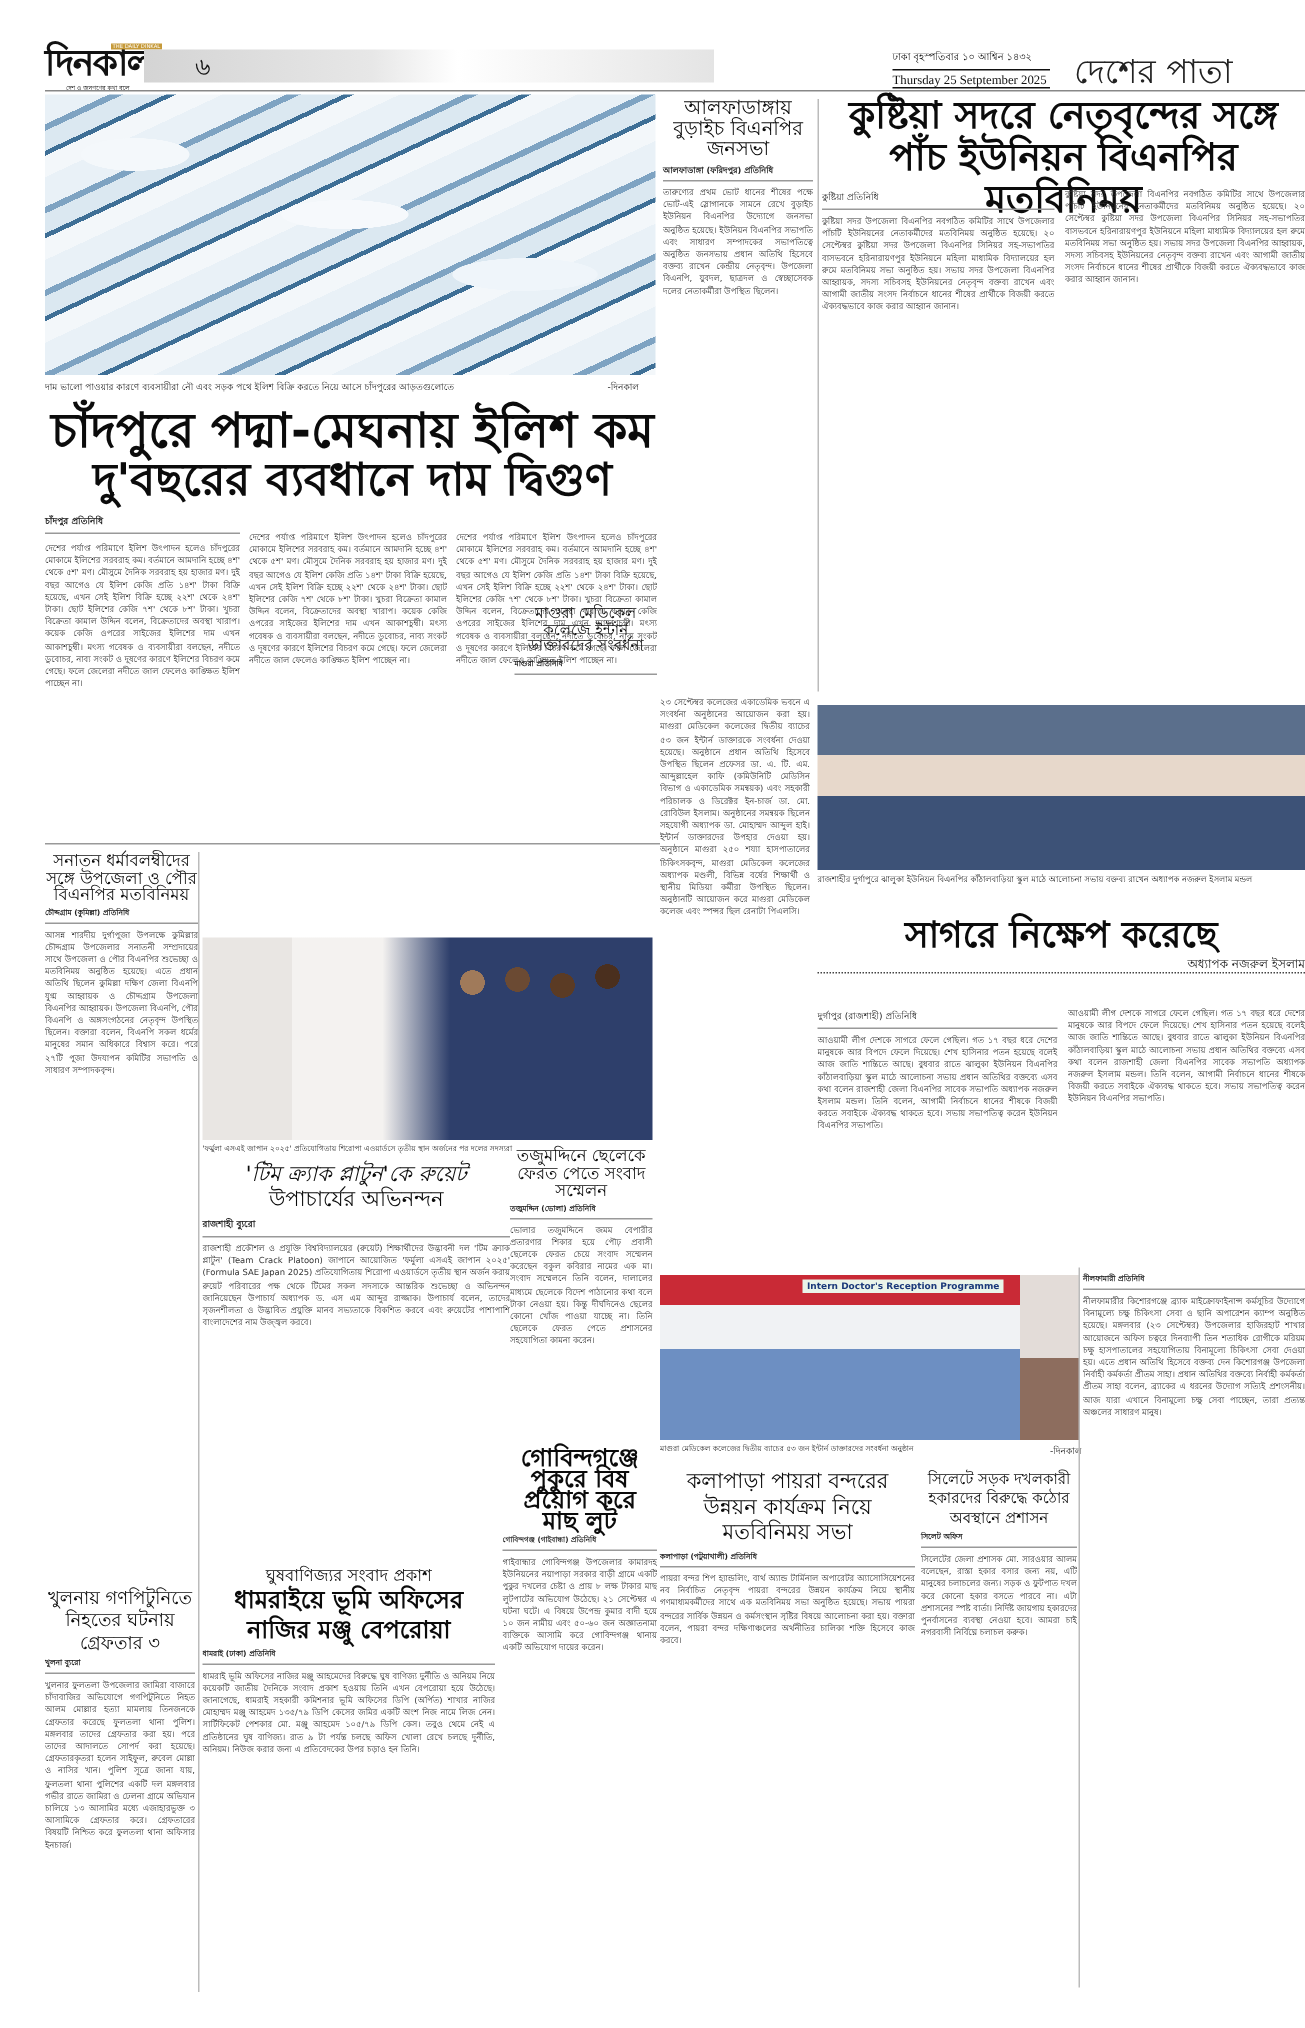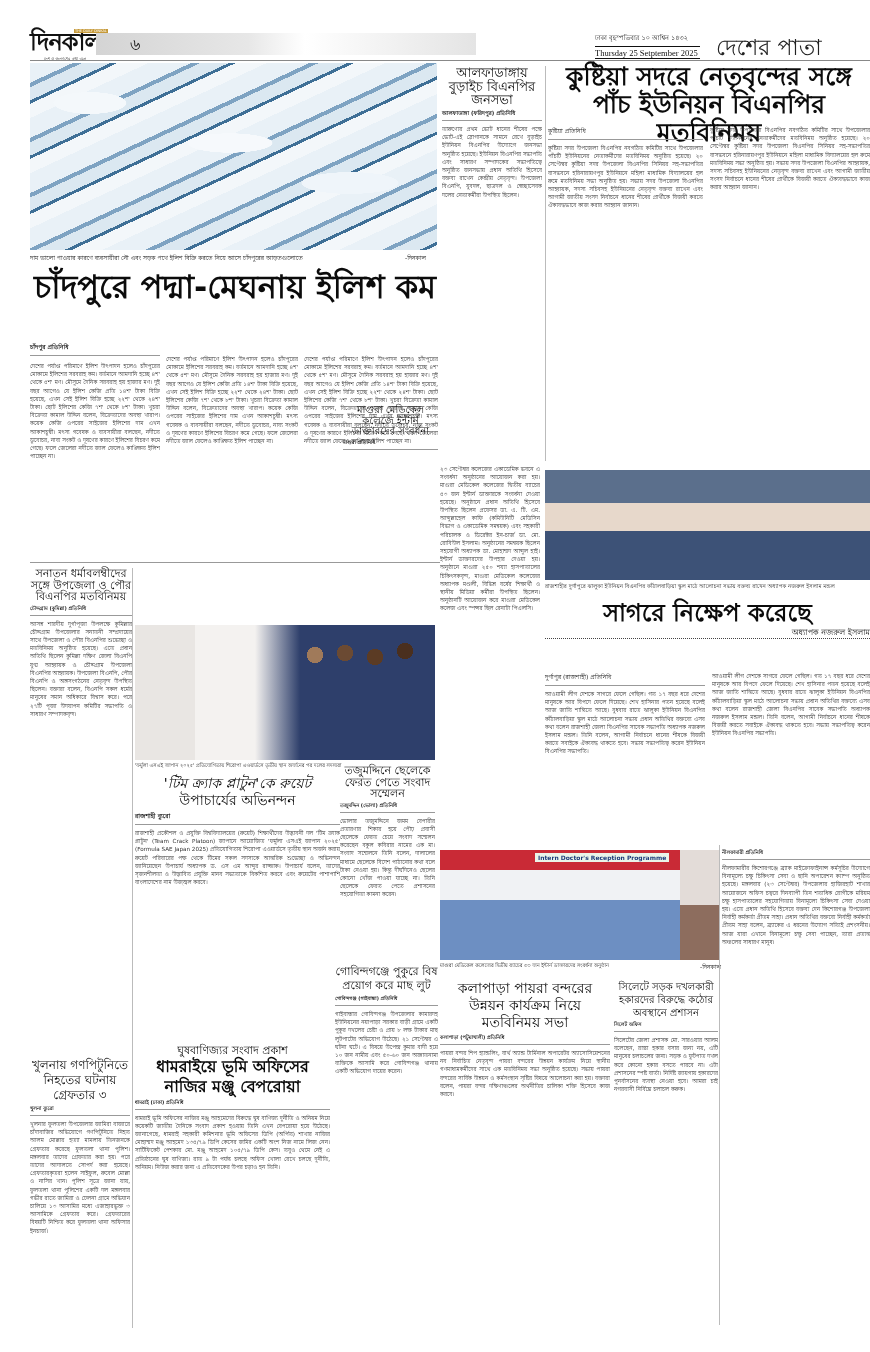--- a/index.html
+++ b/index.html
@@ -83,20 +83,21 @@
 <div class="abs" style="left:548px; top:126px; width:155px;">
   <div class="byline" style="font-weight:normal;">কুষ্টিয়া প্রতিনিধি</div>
   <div class="body" style="height:330px; margin-top:4px;">কুষ্টিয়া সদর উপজেলা বিএনপির নবগঠিত কমিটির সাথে উপজেলার পাঁচটি ইউনিয়নের নেতাকর্মীদের মতবিনিময় অনুষ্ঠিত হয়েছে। ২০ সেপ্টেম্বর কুষ্টিয়া সদর উপজেলা বিএনপির সিনিয়র সহ-সভাপতির বাসভবনে হরিনারায়ণপুর ইউনিয়নে মহিলা মাধ্যমিক বিদ্যালয়ের হল রুমে মতবিনিময় সভা অনুষ্ঠিত হয়। সভায় সদর উপজেলা বিএনপির আহ্বায়ক, সদস্য সচিবসহ ইউনিয়নের নেতৃবৃন্দ বক্তব্য রাখেন এবং আগামী জাতীয় সংসদ নির্বাচনে ধানের শীষের প্রার্থীকে বিজয়ী করতে ঐক্যবদ্ধভাবে কাজ করার আহ্বান জানান।</div>
 </div>
 <div class="abs" style="left:710px; top:126px; width:160px;">
   <div class="body" style="height:340px;">কুষ্টিয়া সদর উপজেলা বিএনপির নবগঠিত কমিটির সাথে উপজেলার পাঁচটি ইউনিয়নের নেতাকর্মীদের মতবিনিময় অনুষ্ঠিত হয়েছে। ২০ সেপ্টেম্বর কুষ্টিয়া সদর উপজেলা বিএনপির সিনিয়র সহ-সভাপতির বাসভবনে হরিনারায়ণপুর ইউনিয়নে মহিলা মাধ্যমিক বিদ্যালয়ের হল রুমে মতবিনিময় সভা অনুষ্ঠিত হয়। সভায় সদর উপজেলা বিএনপির আহ্বায়ক, সদস্য সচিবসহ ইউনিয়নের নেতৃবৃন্দ বক্তব্য রাখেন এবং আগামী জাতীয় সংসদ নির্বাচনে ধানের শীষের প্রার্থীকে বিজয়ী করতে ঐক্যবদ্ধভাবে কাজ করার আহ্বান জানান।</div>
 </div>
 
 <div class="abs" style="left:30px; top:270px; width:410px;">
   <div class="hl" style="font-size:32px; line-height:34px;">চাঁদপুরে পদ্মা-মেঘনায় ইলিশ কম</div>
+  <div class="hl" style="font-size:30px; line-height:34px;">দু'বছরের ব্যবধানে দাম দ্বিগুণ</div>
 </div>
 <div class="abs" style="left:30px; top:342px; width:130px;">
   <div class="byline">চাঁদপুর প্রতিনিধি</div>
   <div class="body" style="height:200px; margin-top:6px;">দেশের পর্যাপ্ত পরিমাণে ইলিশ উৎপাদন হলেও চাঁদপুরের মোকামে ইলিশের সরবরাহ কম। বর্তমানে আমদানি হচ্ছে ৪শ' থেকে ৫শ' মণ। মৌসুমে দৈনিক সরবরাহ হয় হাজার মণ। দুই বছর আগেও যে ইলিশ কেজি প্রতি ১৪শ' টাকা বিক্রি হয়েছে, এখন সেই ইলিশ বিক্রি হচ্ছে ২২শ' থেকে ২৪শ' টাকা। ছোট ইলিশের কেজি ৭শ' থেকে ৮শ' টাকা। খুচরা বিক্রেতা কামাল উদ্দিন বলেন, বিক্রেতাদের অবস্থা খারাপ। কয়েক কেজি ওপরের সাইজের ইলিশের দাম এখন আকাশচুম্বী। মৎস্য গবেষক ও ব্যবসায়ীরা বলছেন, নদীতে ডুবোচর, নাব্য সংকট ও দূষণের কারণে ইলিশের বিচরণ কমে গেছে। ফলে জেলেরা নদীতে জাল ফেলেও কাঙ্ক্ষিত ইলিশ পাচ্ছেন না।</div>
 </div>
 <div class="abs" style="left:166px; top:355px; width:132px;">
   <div class="body" style="height:205px;">দেশের পর্যাপ্ত পরিমাণে ইলিশ উৎপাদন হলেও চাঁদপুরের মোকামে ইলিশের সরবরাহ কম। বর্তমানে আমদানি হচ্ছে ৪শ' থেকে ৫শ' মণ। মৌসুমে দৈনিক সরবরাহ হয় হাজার মণ। দুই বছর আগেও যে ইলিশ কেজি প্রতি ১৪শ' টাকা বিক্রি হয়েছে, এখন সেই ইলিশ বিক্রি হচ্ছে ২২শ' থেকে ২৪শ' টাকা। ছোট ইলিশের কেজি ৭শ' থেকে ৮শ' টাকা। খুচরা বিক্রেতা কামাল উদ্দিন বলেন, বিক্রেতাদের অবস্থা খারাপ। কয়েক কেজি ওপরের সাইজের ইলিশের দাম এখন আকাশচুম্বী। মৎস্য গবেষক ও ব্যবসায়ীরা বলছেন, নদীতে ডুবোচর, নাব্য সংকট ও দূষণের কারণে ইলিশের বিচরণ কমে গেছে। ফলে জেলেরা নদীতে জাল ফেলেও কাঙ্ক্ষিত ইলিশ পাচ্ছেন না।</div>
 </div>
 <div class="abs" style="left:304px; top:355px; width:134px;">
   <div class="body" style="height:205px;">দেশের পর্যাপ্ত পরিমাণে ইলিশ উৎপাদন হলেও চাঁদপুরের মোকামে ইলিশের সরবরাহ কম। বর্তমানে আমদানি হচ্ছে ৪শ' থেকে ৫শ' মণ। মৌসুমে দৈনিক সরবরাহ হয় হাজার মণ। দুই বছর আগেও যে ইলিশ কেজি প্রতি ১৪শ' টাকা বিক্রি হয়েছে, এখন সেই ইলিশ বিক্রি হচ্ছে ২২শ' থেকে ২৪শ' টাকা। ছোট ইলিশের কেজি ৭শ' থেকে ৮শ' টাকা। খুচরা বিক্রেতা কামাল উদ্দিন বলেন, বিক্রেতাদের অবস্থা খারাপ। কয়েক কেজি ওপরের সাইজের ইলিশের দাম এখন আকাশচুম্বী। মৎস্য গবেষক ও ব্যবসায়ীরা বলছেন, নদীতে ডুবোচর, নাব্য সংকট ও দূষণের কারণে ইলিশের বিচরণ কমে গেছে। ফলে জেলেরা নদীতে জাল ফেলেও কাঙ্ক্ষিত ইলিশ পাচ্ছেন না।</div>
@@ -124,21 +125,21 @@
 </div>
 
 <div class="abs photo bnp-meet" style="left:545px; top:470px; width:325px;"></div>
 <div class="abs caption" style="left:545px; top:583px; width:325px; white-space:normal; font-size:5.5px;">রাজশাহীর দুর্গাপুরে ঝালুকা ইউনিয়ন বিএনপির কাঁঠালবাড়িয়া স্কুল মাঠে আলোচনা সভায় বক্তব্য রাখেন অধ্যাপক নজরুল ইসলাম মন্ডল</div>
 
 <div class="abs" style="left:440px; top:465px; width:100px;">
   <div class="body" style="height:385px;">২৩ সেপ্টেম্বর কলেজের একাডেমিক ভবনে এ সংবর্ধনা অনুষ্ঠানের আয়োজন করা হয়। মাগুরা মেডিকেল কলেজের দ্বিতীয় ব্যাচের ৫৩ জন ইন্টার্ন ডাক্তারকে সংবর্ধনা দেওয়া হয়েছে। অনুষ্ঠানে প্রধান অতিথি হিসেবে উপস্থিত ছিলেন প্রফেসর ডা. এ. টি. এম. আব্দুল্লাহেল কাফি (কমিউনিটি মেডিসিন বিভাগ ও একাডেমিক সমন্বয়ক) এবং সহকারী পরিচালক ও ডিরেক্টর ইন-চার্জ ডা. মো. রোবিউল ইসলাম। অনুষ্ঠানের সমন্বয়ক ছিলেন সহযোগী অধ্যাপক ডা. মোহাম্মদ আব্দুল হাই। ইন্টার্ন ডাক্তারদের উপহার দেওয়া হয়। অনুষ্ঠানে মাগুরা ২৫০ শয্যা হাসপাতালের চিকিৎসকবৃন্দ, মাগুরা মেডিকেল কলেজের অধ্যাপক মণ্ডলী, বিভিন্ন বর্ষের শিক্ষার্থী ও স্থানীয় মিডিয়া কর্মীরা উপস্থিত ছিলেন। অনুষ্ঠানটি আয়োজন করে মাগুরা মেডিকেল কলেজ এবং স্পন্সর ছিল রেনাটা পিএলসি।</div>
 </div>
 
 <div class="abs" style="left:545px; top:600px; width:325px;">
-  <div class="hl" style="font-size:24px; line-height:27px;">সাগরে নিক্ষেপ করেছে</div>
+  <div class="hl" style="font-size:24px; line-height:27px;margin-top:10px;">সাগরে নিক্ষেপ করেছে</div>
   <div style="text-align:right; font-size:8px; margin-top:1px; border-bottom:1px dotted #444; line-height:10px;">অধ্যাপক নজরুল ইসলাম</div>
 </div>
 <div class="abs" style="left:545px; top:672px; width:160px;">
   <div class="byline" style="font-weight:normal;">দুর্গাপুর (রাজশাহী) প্রতিনিধি</div>
   <div class="body" style="height:165px; margin-top:4px;">আওয়ামী লীগ দেশকে সাগরে ফেলে গেছিল। গত ১৭ বছর ধরে দেশের মানুষকে আর বিপদে ফেলে দিয়েছে। শেখ হাসিনার পতন হয়েছে বলেই আজ জাতি শান্তিতে আছে। বুধবার রাতে ঝালুকা ইউনিয়ন বিএনপির কাঁঠালবাড়িয়া স্কুল মাঠে আলোচনা সভায় প্রধান অতিথির বক্তব্যে এসব কথা বলেন রাজশাহী জেলা বিএনপির সাবেক সভাপতি অধ্যাপক নজরুল ইসলাম মন্ডল। তিনি বলেন, আগামী নির্বাচনে ধানের শীষকে বিজয়ী করতে সবাইকে ঐক্যবদ্ধ থাকতে হবে। সভায় সভাপতিত্ব করেন ইউনিয়ন বিএনপির সভাপতি।</div>
 </div>
 <div class="abs" style="left:712px; top:672px; width:158px;">
   <div class="body" style="height:170px;">আওয়ামী লীগ দেশকে সাগরে ফেলে গেছিল। গত ১৭ বছর ধরে দেশের মানুষকে আর বিপদে ফেলে দিয়েছে। শেখ হাসিনার পতন হয়েছে বলেই আজ জাতি শান্তিতে আছে। বুধবার রাতে ঝালুকা ইউনিয়ন বিএনপির কাঁঠালবাড়িয়া স্কুল মাঠে আলোচনা সভায় প্রধান অতিথির বক্তব্যে এসব কথা বলেন রাজশাহী জেলা বিএনপির সাবেক সভাপতি অধ্যাপক নজরুল ইসলাম মন্ডল। তিনি বলেন, আগামী নির্বাচনে ধানের শীষকে বিজয়ী করতে সবাইকে ঐক্যবদ্ধ থাকতে হবে। সভায় সভাপতিত্ব করেন ইউনিয়ন বিএনপির সভাপতি।</div>
 </div>
 
@@ -175,21 +176,21 @@
 
 <div class="abs" style="left:135px; top:1045px; width:195px;">
   <div class="hl" style="font-size:11px; font-weight:normal;">ঘুষবাণিজ্যর সংবাদ প্রকাশ</div>
   <div class="hl" style="font-size:16px; line-height:20px;">ধামরাইয়ে ভূমি অফিসের</div>
   <div class="hl" style="font-size:16px; line-height:20px;">নাজির মঞ্জু বেপরোয়া</div>
   <div class="byline" style="margin-top:2px; font-size:5px;">ধামরাই (ঢাকা) প্রতিনিধি</div>
   <div class="body" style="height:230px; margin-top:4px;">ধামরাই ভূমি অফিসের নাজির মঞ্জু আহমেদের বিরুদ্ধে ঘুষ বাণিজ্য দুর্নীতি ও অনিয়ম নিয়ে কয়েকটি জাতীয় দৈনিকে সংবাদ প্রকাশ হওয়ায় তিনি এখন বেপরোয়া হয়ে উঠেছে। জানাগেছে, ধামরাই সহকারী কমিশনার ভূমি অফিসের ডিপি (অর্পিত) শাখার নাজির মোহাম্মদ মঞ্জু আহমেদ ১৩৫/৭৯ ডিপি কেসের জমির একটি অংশ নিজ নামে লিজ নেন। সার্টিফিকেট পেশকার মো. মঞ্জু আহমেদ ১০৫/৭৯ ডিপি কেস। তবুও থেমে নেই এ প্রতিষ্ঠানের ঘুষ বাণিজ্য। রাত ৯ টা পর্যন্ত চলছে অফিস খোলা রেখে চলছে দুর্নীতি, অনিয়ম। নিউজ করার জন্য এ প্রতিবেদকের উপর চড়াও হন তিনি।</div>
 </div>
 
 <div class="abs" style="left:335px; top:965px; width:103px;">
-  <div class="hl" style="font-size:11px; font-weight:normal; line-height:14px;">গোবিন্দগঞ্জে পুকুরে বিষ প্রয়োগ করে মাছ লুট</div>
+  <div class="hl" style="font-size:16px; font-weight:bold; line-height:14px;">গোবিন্দগঞ্জে পুকুরে বিষ প্রয়োগ করে মাছ লুট</div>
   <div class="byline" style="margin-top:2px; font-size:4.8px;">গোবিন্দগঞ্জ (গাইবান্ধা) প্রতিনিধি</div>
   <div class="body" style="height:300px; margin-top:4px;">গাইবান্ধার গোবিন্দগঞ্জ উপজেলার কামারদহ ইউনিয়নের নয়াপাড়া সরকার বাড়ী গ্রামে একটি পুকুর দখলের চেষ্টা ও প্রায় ৮ লক্ষ টাকার মাছ লুটপাটের অভিযোগ উঠেছে। ২১ সেপ্টেম্বর এ ঘটনা ঘটে। এ বিষয়ে উপেন্দ্র কুমার বাদী হয়ে ১০ জন নামীয় এবং ৫০-৬০ জন অজ্ঞাতনামা ব্যক্তিকে আসামি করে গোবিন্দগঞ্জ থানায় একটি অভিযোগ দায়ের করেন।</div>
 </div>
 
 <div class="abs" style="left:440px; top:980px; width:170px;">
   <div class="hl" style="font-size:14px; font-weight:normal; line-height:17px;">কলাপাড়া পায়রা বন্দরের উন্নয়ন কার্যক্রম নিয়ে মতবিনিময় সভা</div>
   <div class="byline" style="margin-top:3px; font-size:5px;">কলাপাড়া (পটুয়াখালী) প্রতিনিধি</div>
   <div class="body" style="height:290px; margin-top:4px;">পায়রা বন্দর শিপ হ্যান্ডলিং, বার্থ অ্যান্ড টার্মিনাল অপারেটর অ্যাসোসিয়েশনের নব নির্বাচিত নেতৃবৃন্দ পায়রা বন্দরের উন্নয়ন কার্যক্রম নিয়ে স্থানীয় গণমাধ্যমকর্মীদের সাথে এক মতবিনিময় সভা অনুষ্ঠিত হয়েছে। সভায় পায়রা বন্দরের সার্বিক উন্নয়ন ও কর্মসংস্থান সৃষ্টির বিষয়ে আলোচনা করা হয়। বক্তারা বলেন, পায়রা বন্দর দক্ষিণাঞ্চলের অর্থনীতির চালিকা শক্তি হিসেবে কাজ করবে।</div>
 </div>
 

